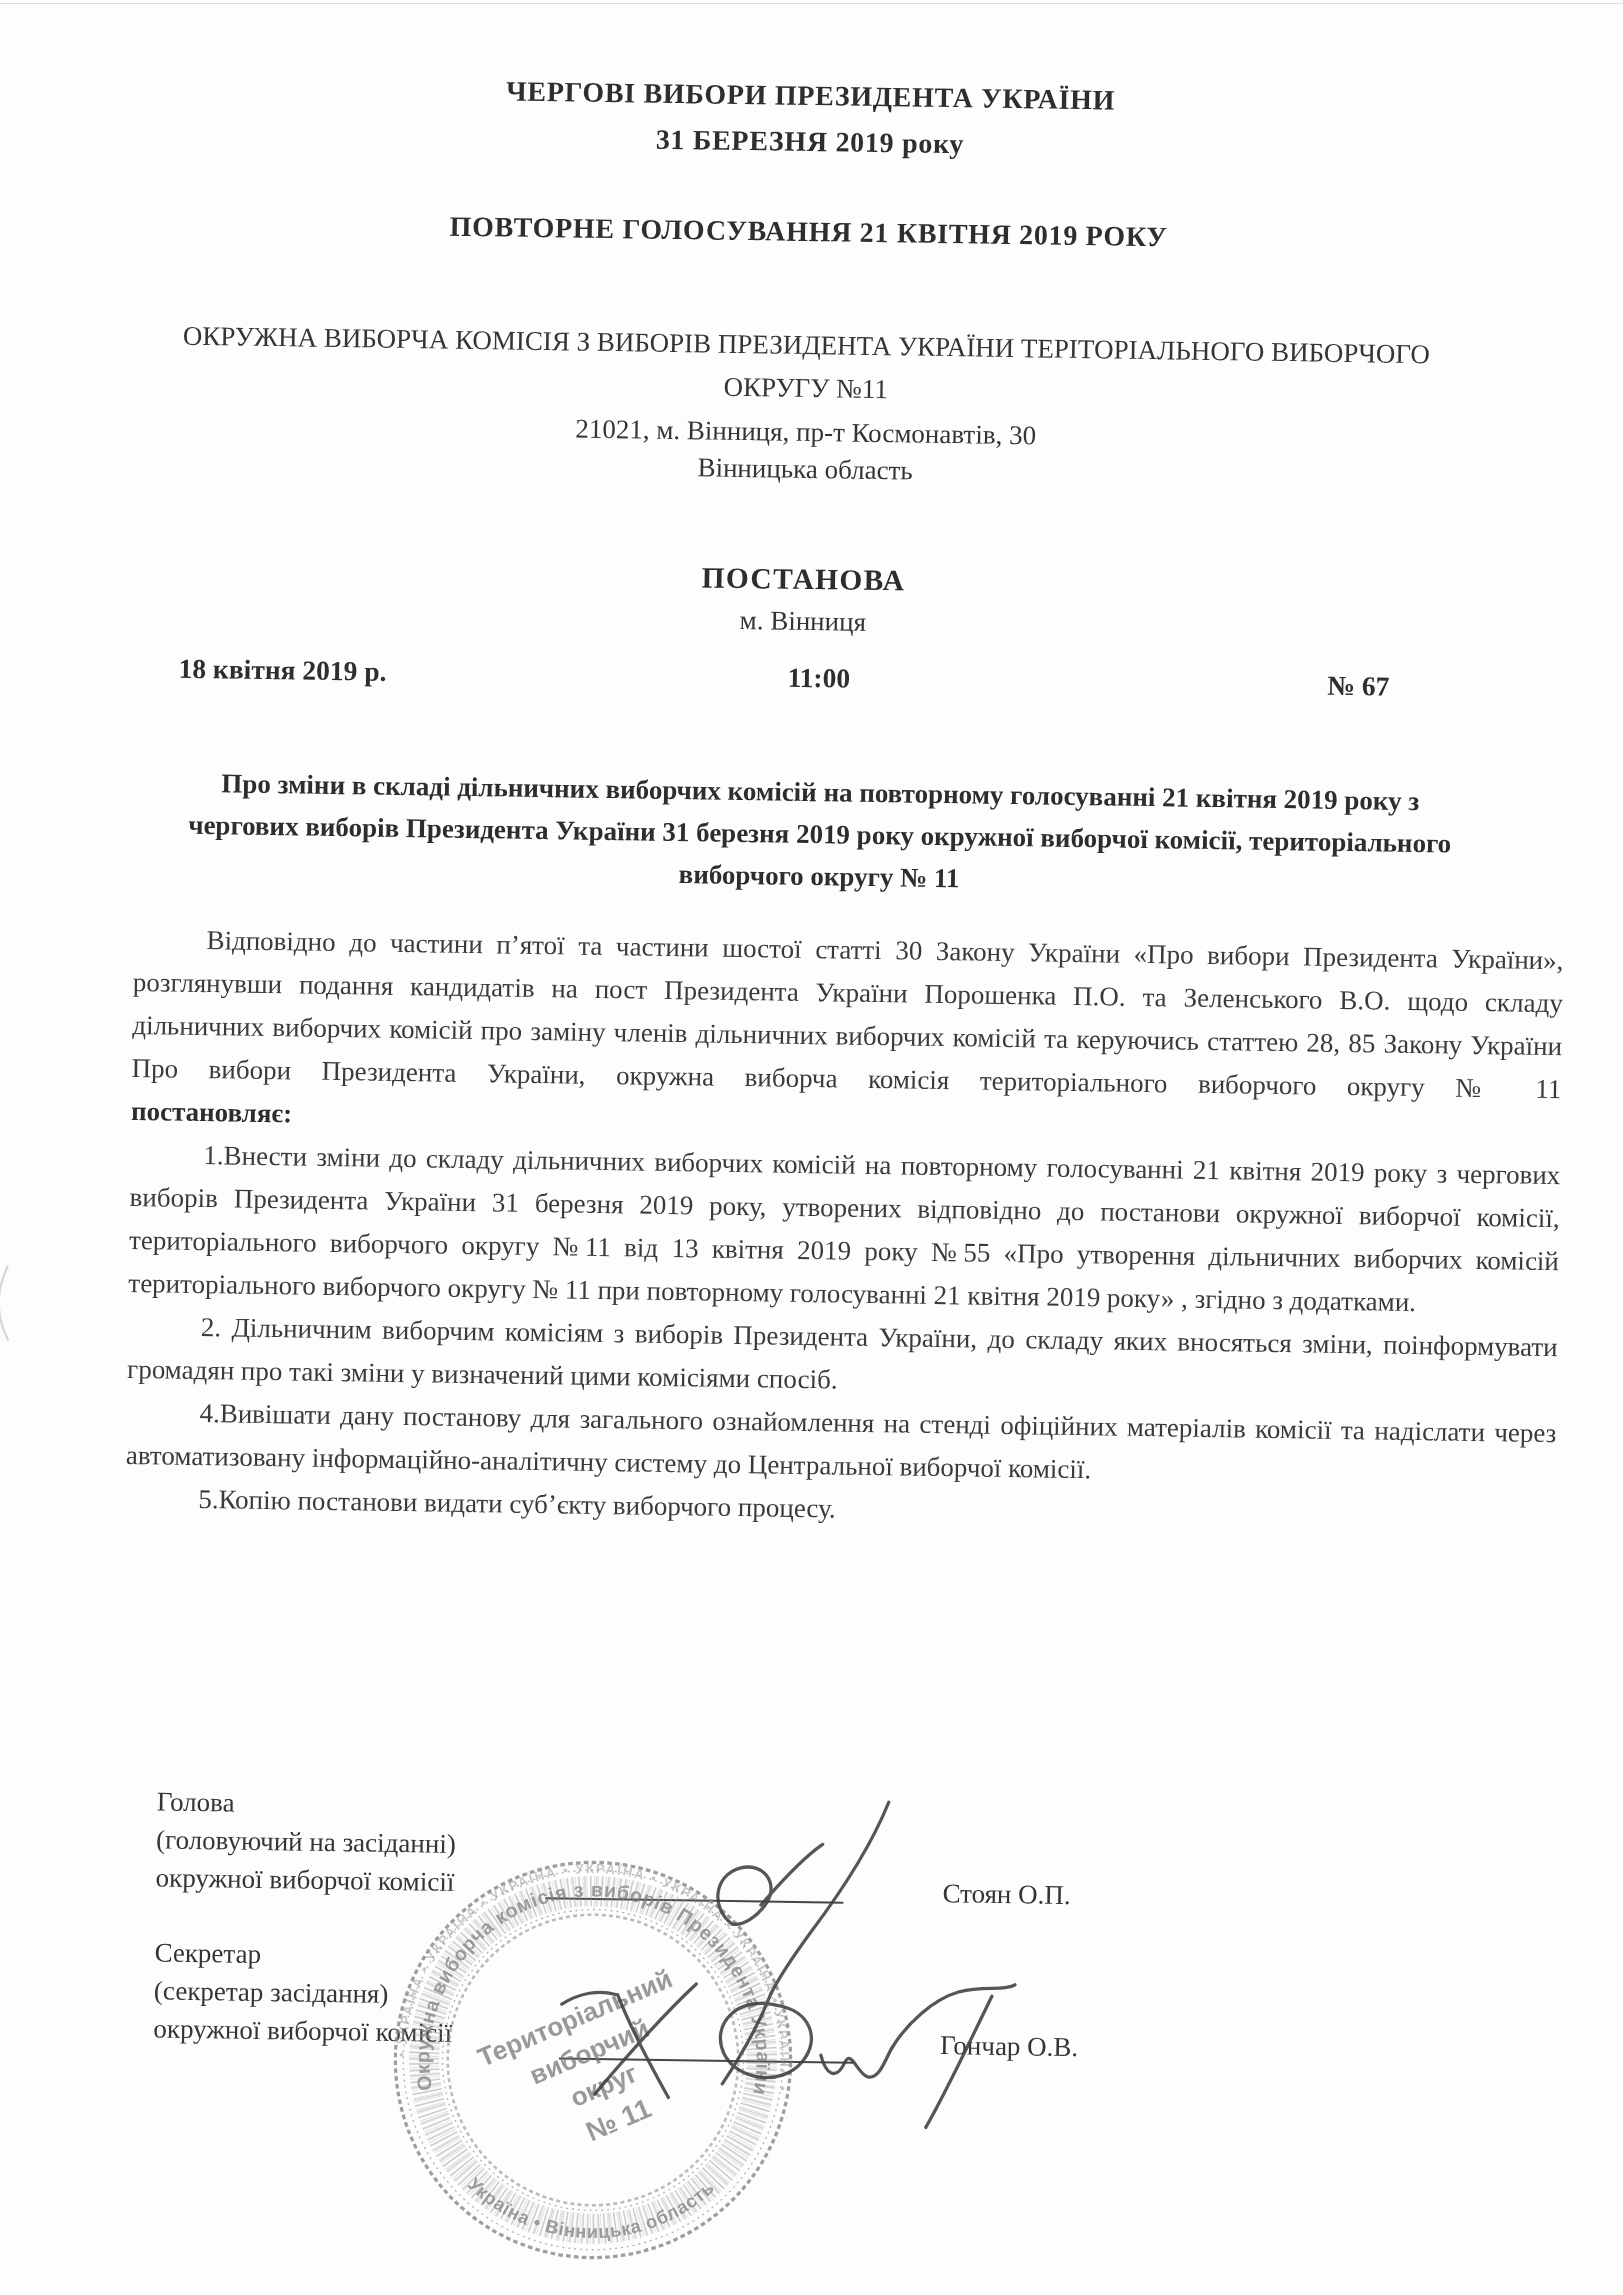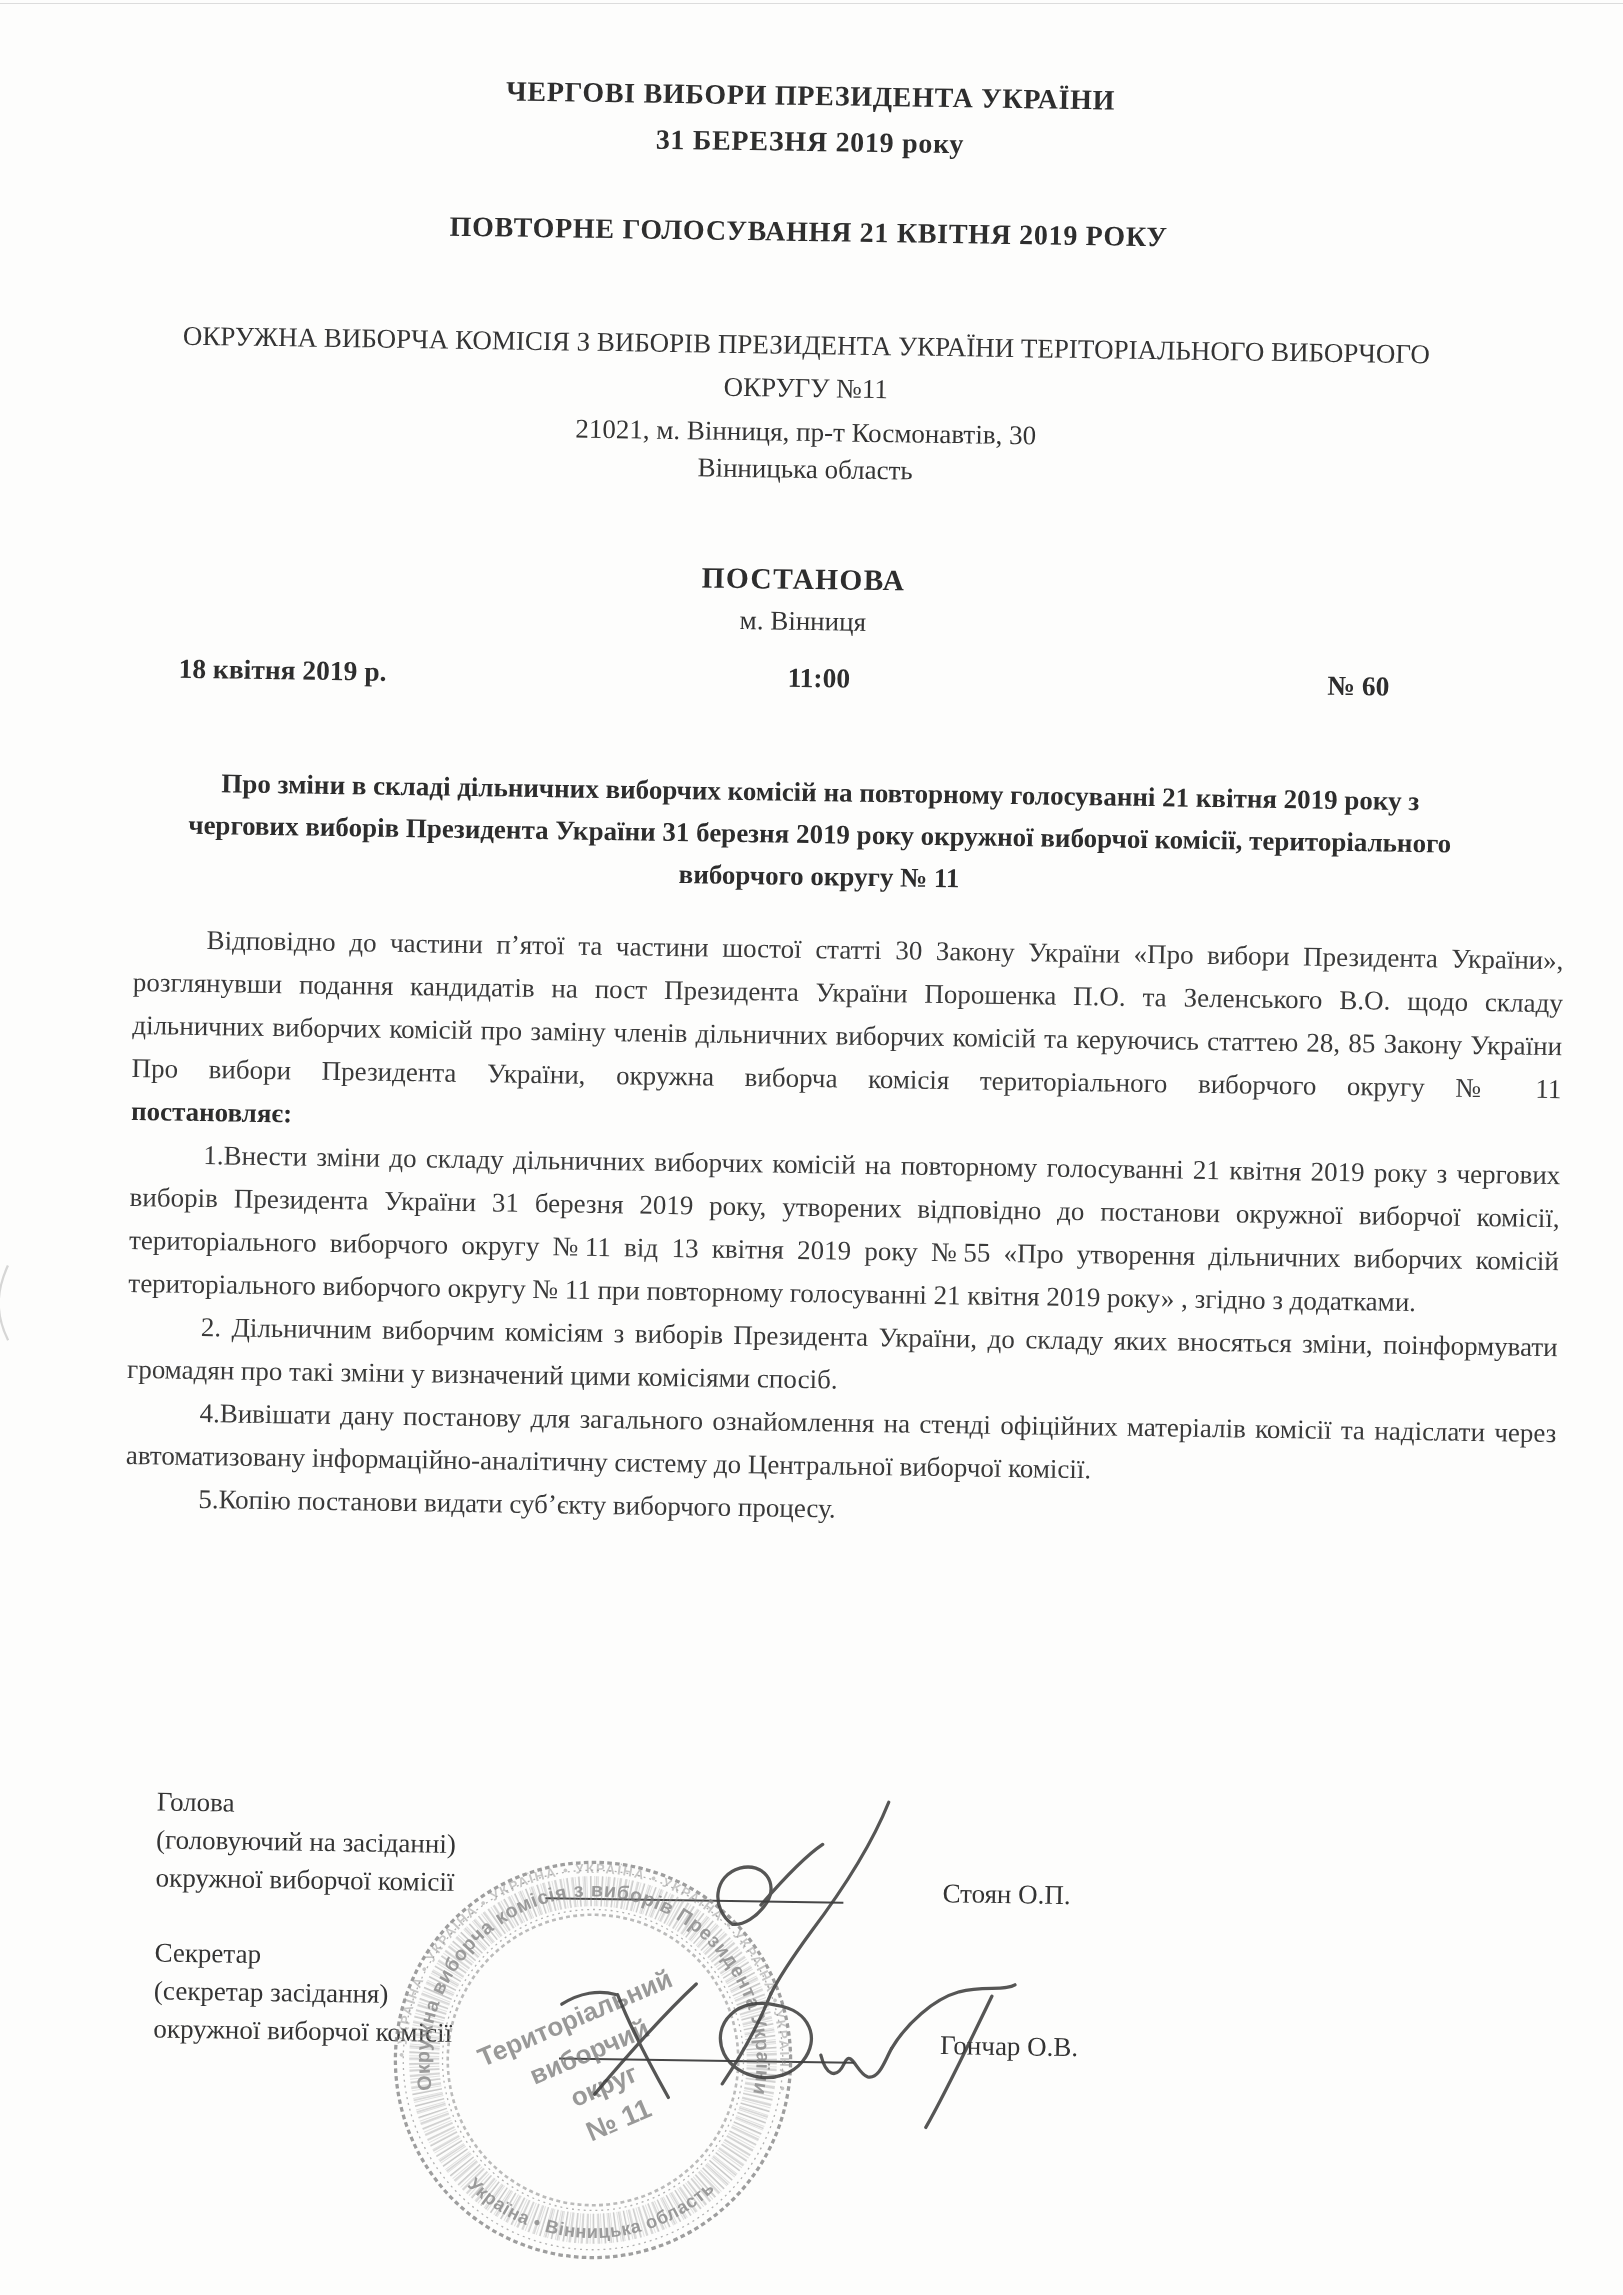--- a/index.html
+++ b/index.html
@@ -43,21 +43,21 @@
 
     <div class="abs comm" style="top:324px;left:137px;width:1348px;text-align:center">ОКРУЖНА ВИБОРЧА КОМІСІЯ З ВИБОРІВ ПРЕЗИДЕНТА УКРАЇНИ ТЕРІТОРІАЛЬНОГО ВИБОРЧОГО ОКРУГУ №11</div>
     <div class="abs ctr addr" style="top:417px">21021, м. Вінниця, пр-т Космонавтів, 30</div>
     <div class="abs ctr addr" style="top:454px">Вінницька область</div>
 
     <div class="abs ctr doctype" style="top:563px">ПОСТАНОВА</div>
     <div class="abs ctr doccity" style="top:606px">м. Вінниця</div>
 
     <div class="abs daterow" style="top:662px;left:188px">18  квітня 2019 р.</div>
     <div class="abs daterow" style="top:662px;left:797px">11:00</div>
-    <div class="abs daterow" style="top:662px;left:1337px">№ 60</div>
+    <div class="abs daterow" style="top:662px;left:1337px">№ 67</div>
 
     <div class="abs subject" style="top:771px;left:190px;width:1283px">Про зміни в складі дільничних виборчих комісій на повторному голосуванні 21 квітня 2019 року з чергових виборів Президента України 31 березня 2019 року окружної виборчої комісії, територіального виборчого округу № 11</div>
 
     <div class="abs bodyblock">
       <p class="intro">Відповідно до частини п’ятої  та частини шостої статті 30 Закону України «Про вибори Президента України», розглянувши подання кандидатів на пост Президента України  Порошенка П.О. та Зеленського В.О. щодо складу дільничних виборчих комісій  про заміну членів дільничних виборчих комісій та керуючись статтею 28, 85 Закону України Про вибори Президента України, окружна виборча комісія територіального виборчого округу № 11</p>
       <p class="resolves">постановляє:</p>
       <p>1.Внести зміни до складу дільничних виборчих комісій на повторному голосуванні 21 квітня 2019 року з чергових виборів Президента України 31 березня 2019 року, утворених відповідно до постанови окружної виборчої комісії, територіального виборчого округу №11 від 13 квітня 2019 року №55   «Про утворення дільничних виборчих комісій територіального виборчого округу № 11 при повторному голосуванні 21 квітня 2019 року» , згідно з додатками.</p>
       <p>2. Дільничним виборчим комісіям з виборів Президента України, до складу яких вносяться зміни, поінформувати громадян про такі зміни у визначений цими комісіями спосіб.</p>
       <p>4.Вивішати дану постанову для загального ознайомлення на стенді офіційних матеріалів комісії та надіслати через автоматизовану інформаційно-аналітичну систему до Центральної виборчої комісії.</p>
       <p>5.Копію постанови видати суб’єкту виборчого процесу.</p>

